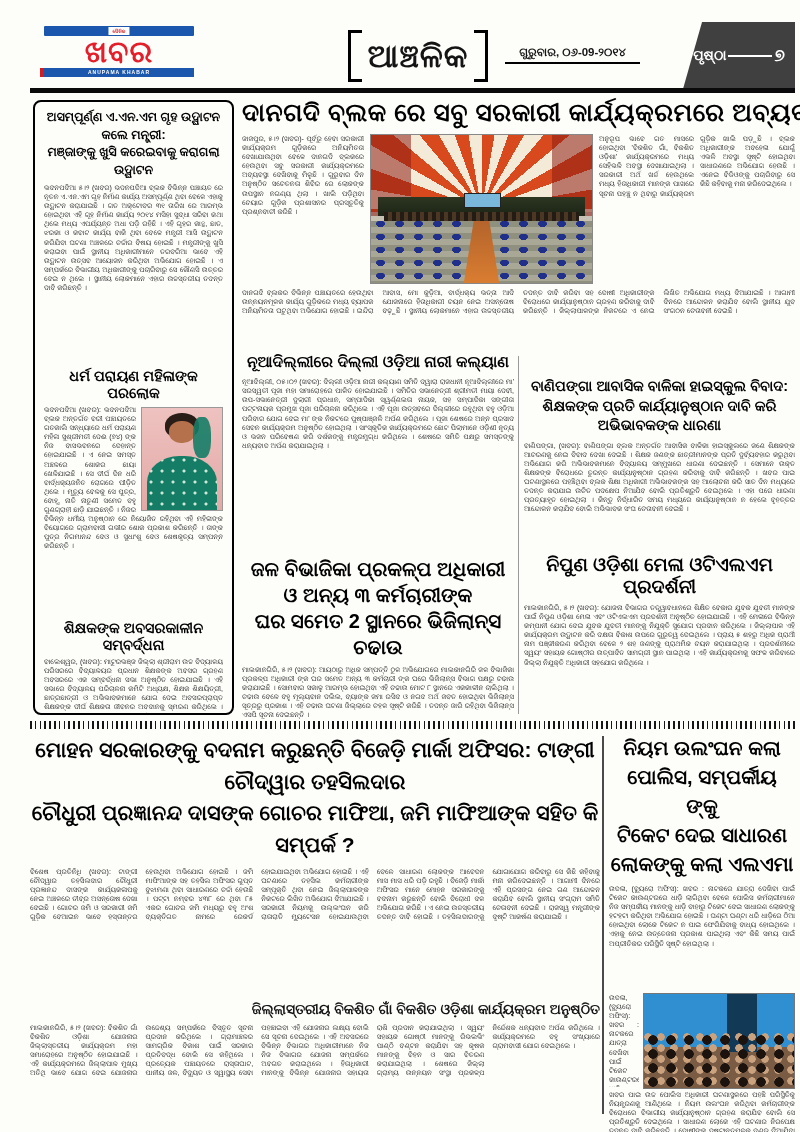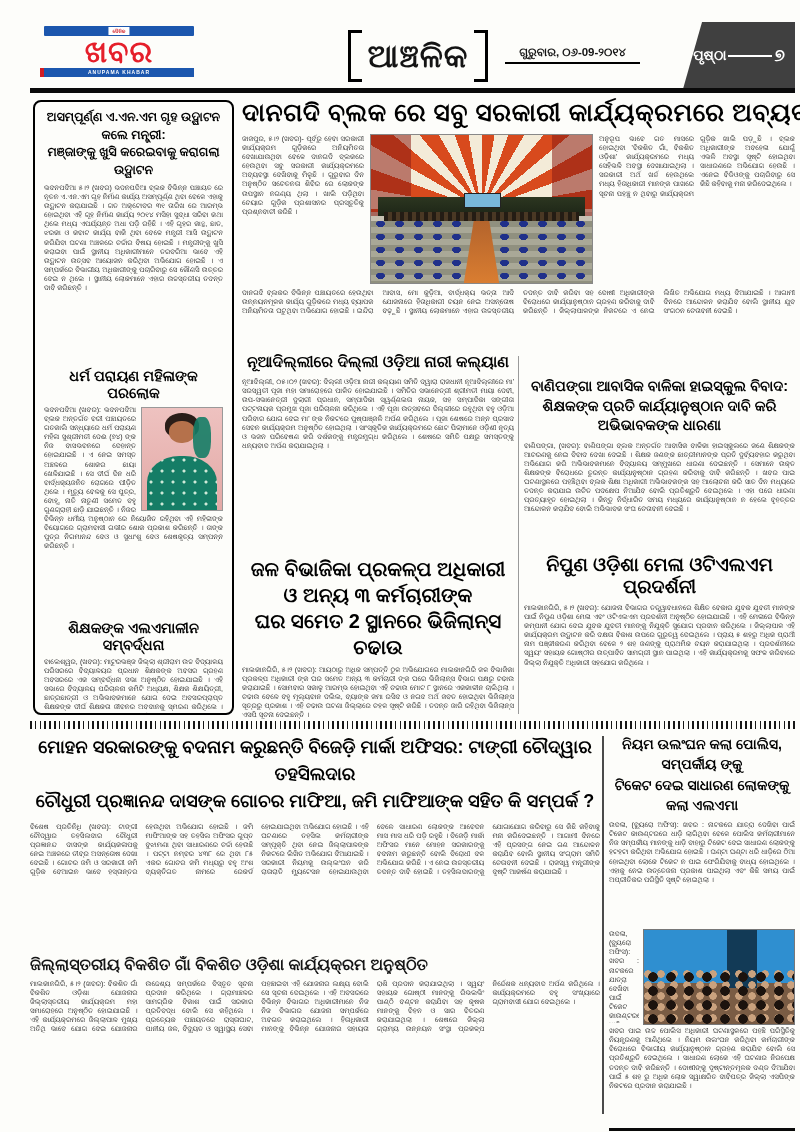--- a/index.html
+++ b/index.html
@@ -86,27 +86,27 @@
   .lowleft{left:242px;top:556px;width:272px;}
   .lowleft .hl{font-size:20px;line-height:1.3;}
   .lowleft .bt{height:104px;margin-top:5px;}
   .lowright{left:524px;top:554px;width:271px;}
   .lowright .hl{font-size:19px;}
   .lowright .bt{height:136px;margin-top:5px;}
   .dotted-rule{left:30px;top:721px;width:765px;height:8px;
      background:repeating-linear-gradient(90deg,#161616 0 1.6px,transparent 1.6px 4.8px);}
   
   .botmain{left:30px;top:734px;width:570px;}
-  .botmain-h{font-size:18px;line-height:1.5;}
+  .botmain-h{font-size:21px;line-height:1.5;}
   .botmain-body{margin-top:7px;height:126px;column-count:5;column-gap:8px;}
-  .botsub-h{font-size:16px;margin-top:8px;text-align:left;font-weight:700;white-space:nowrap;overflow:hidden;}
+  .botsub-h{font-size:14px;margin-top:8px;text-align:right;font-weight:700;white-space:nowrap;overflow:hidden;}
   .botsub-body{margin-top:5px;height:152px;column-count:5;column-gap:8px;}
   .vdiv2{left:602px;top:736px;width:2px;height:378px;background:#4a4a4a;}
   .botright{left:609px;top:734px;width:186px;}
-  .botright-h{font-size:14px;line-height:1.45;}
+  .botright-h{font-size:20px;line-height:1.45;}
   .br-body1{height:106px;margin-top:5px;}
   .br-photorow{display:flex;gap:4px;height:94px;margin-top:3px;}
   .br-side{flex:1;}
   .crowd-photo{width:150px;height:94px;flex:none;position:relative;overflow:hidden;border:1px solid #777;
      background:linear-gradient(#2f8fd0 0 56%,#7a5c44 56% 100%);}
   .cp-dark{position:absolute;top:0;left:55%;width:20%;height:62%;background:#123a56;}
   .cp-heads{position:absolute;bottom:0;height:58%;width:100%;
      background-image:radial-gradient(circle 5px at 9px 7px,#1c130e 0 4.5px,transparent 5px),
                       radial-gradient(circle 4px at 4px 4px,#caa27e 0 3.5px,transparent 4px);
      background-size:18px 14px,13px 11px;}
@@ -151,21 +151,21 @@
     <div class="bt lb-b2">
       <span class="portrait-photo">
         <span class="pp-hair"></span>
         <span class="pp-face"></span>
         <span class="pp-pallu"></span>
         <span class="pp-saree"></span>
       </span>
       <span>ଭଦନପଦିଆ (ଖବର): ଭଦନପଦିଆ ବ୍ଲକ ଅନ୍ତର୍ଗତ ବରୀ ପଞ୍ଚାୟତରେ ଗତକାଲି ସନ୍ଧ୍ୟାରେ ଧର୍ମ ପରାୟଣ ମହିଳା ସୁଶ୍ରୀମତୀ ଦେଈ (୭୪) ଙ୍କ ନିଜ ବାସଭବନରେ ଦେହାନ୍ତ ହୋଇଯାଇଛି । ଏ ନେଇ ସମସ୍ତ ଅଞ୍ଚଳରେ ଶୋକର ଛାୟା ଖେଳିଯାଇଛି । ସେ ଦୀର୍ଘ ଦିନ ଧରି ବାର୍ଦ୍ଧକ୍ୟଜନିତ ରୋଗରେ ପୀଡ଼ିତ ଥିଲେ । ମୃତ୍ୟୁ ବେଳକୁ ସେ ପୁତ୍ର, ବୋହୂ, ନାତି ନାତୁଣୀ ସମେତ ବହୁ ଗୁଣଗ୍ରାହୀ ଛାଡ଼ି ଯାଇଛନ୍ତି । ନିଜର ବିଭିନ୍ନ ଧର୍ମୀୟ ଅନୁଷ୍ଠାନ ରେ ନିୟୋଜିତ ରହିଥିବା ଏହି ମହିଳାଙ୍କ ବିୟୋଗରେ ଗ୍ରାମବାସୀ ଗଭୀର ଶୋକ ପ୍ରକାଶ କରିଛନ୍ତି । ତାଙ୍କ ପୁତ୍ର ନିଗମାନନ୍ଦ ଦେଓ ଓ ସୁଧାଂଶୁ ଦେଓ ଶେଷକୃତ୍ୟ ସମ୍ପନ୍ନ କରିଛନ୍ତି ।</span>
     </div>
 
-    <div class="hl lb-h2">ଶିକ୍ଷକଙ୍କ ଏଲଏମାଳୀନ ସମ୍ବର୍ଦ୍ଧନା</div>
+    <div class="hl lb-h2">ଶିକ୍ଷକଙ୍କ ଅବସରକାଳୀନ ସମ୍ବର୍ଦ୍ଧନା</div>
     <div class="bt lb-b3">ବାଲେଶ୍ୱର, (ଖବର): ମାଟୁରଭଞ୍ଜ ଜିଲ୍ଲା ଶ୍ରୀରାମ ଉଚ୍ଚ ବିଦ୍ୟାଳୟ ପରିସରରେ ବିଦ୍ୟାଳୟର ପ୍ରଧାନ ଶିକ୍ଷକଙ୍କ ଅବସର ଗ୍ରହଣ ଅବସରରେ ଏକ ସମ୍ବର୍ଦ୍ଧନା ସଭା ଅନୁଷ୍ଠିତ ହୋଇଯାଇଛି । ଏହି ସଭାରେ ବିଦ୍ୟାଳୟ ପରିଚାଳନା କମିଟି ଅଧ୍ୟକ୍ଷ, ଶିକ୍ଷକ ଶିକ୍ଷୟିତ୍ରୀ, ଛାତ୍ରଛାତ୍ରୀ ଓ ଅଭିଭାବକମାନେ ଯୋଗ ଦେଇ ଅବସରପ୍ରାପ୍ତ ଶିକ୍ଷକଙ୍କ ଦୀର୍ଘ ଶିକ୍ଷକତା ଜୀବନର ଅବଦାନକୁ ସ୍ମରଣ କରିଥିଲେ । ଶେଷରେ ଶ୍ରୀ ଷଢ଼ଙ୍ଗୀ ଧନ୍ୟବାଦ ଅର୍ପଣ କରିଥିଲେ ।</div>
   </div>
 
   <div class="abs lead">
     <div class="hl lead-h">ଦାନଗଦି ବ୍ଲକ ରେ ସବୁ ସରକାରୀ କାର୍ଯ୍ୟକ୍ରମରେ ଅବ୍ୟବସ୍ଥା !</div>
     <div class="lead-row">
       <div class="bt lead-colL">ଜାଜପୁର, ୫।୨ (ଖବର)- ପୂର୍ବରୁ ହେବା ସରକାରୀ କାର୍ଯ୍ୟକ୍ରମ ଗୁଡ଼ିକରେ ଅନିୟମିତତା ଦେଖାଯାଉଥିବା ବେଳେ ଦାନଗଦି ବ୍ଲକରେ ହେଉଥିବା ସବୁ ସରକାରୀ କାର୍ଯ୍ୟକ୍ରମରେ ଅବ୍ୟବସ୍ଥା ଦେଖିବାକୁ ମିଳୁଛି । ଗୁରୁବାର ଦିନ ଅନୁଷ୍ଠିତ ସଚେତନତା ଶିବିର ରେ ଲୋକଙ୍କ ଉପସ୍ଥାନ ନଗଣ୍ୟ ଥିଲା । ଖାଲି ପଡ଼ିଥିବା ଚେୟାର ଗୁଡ଼ିକ ପ୍ରଶାସନର ପ୍ରସ୍ତୁତିକୁ ପ୍ରଶ୍ନବାଚୀ କରିଛି ।</div>
       <div class="pandal-photo">
         <div class="pd-canopy"></div>
         <div class="pd-corner-l"></div>

